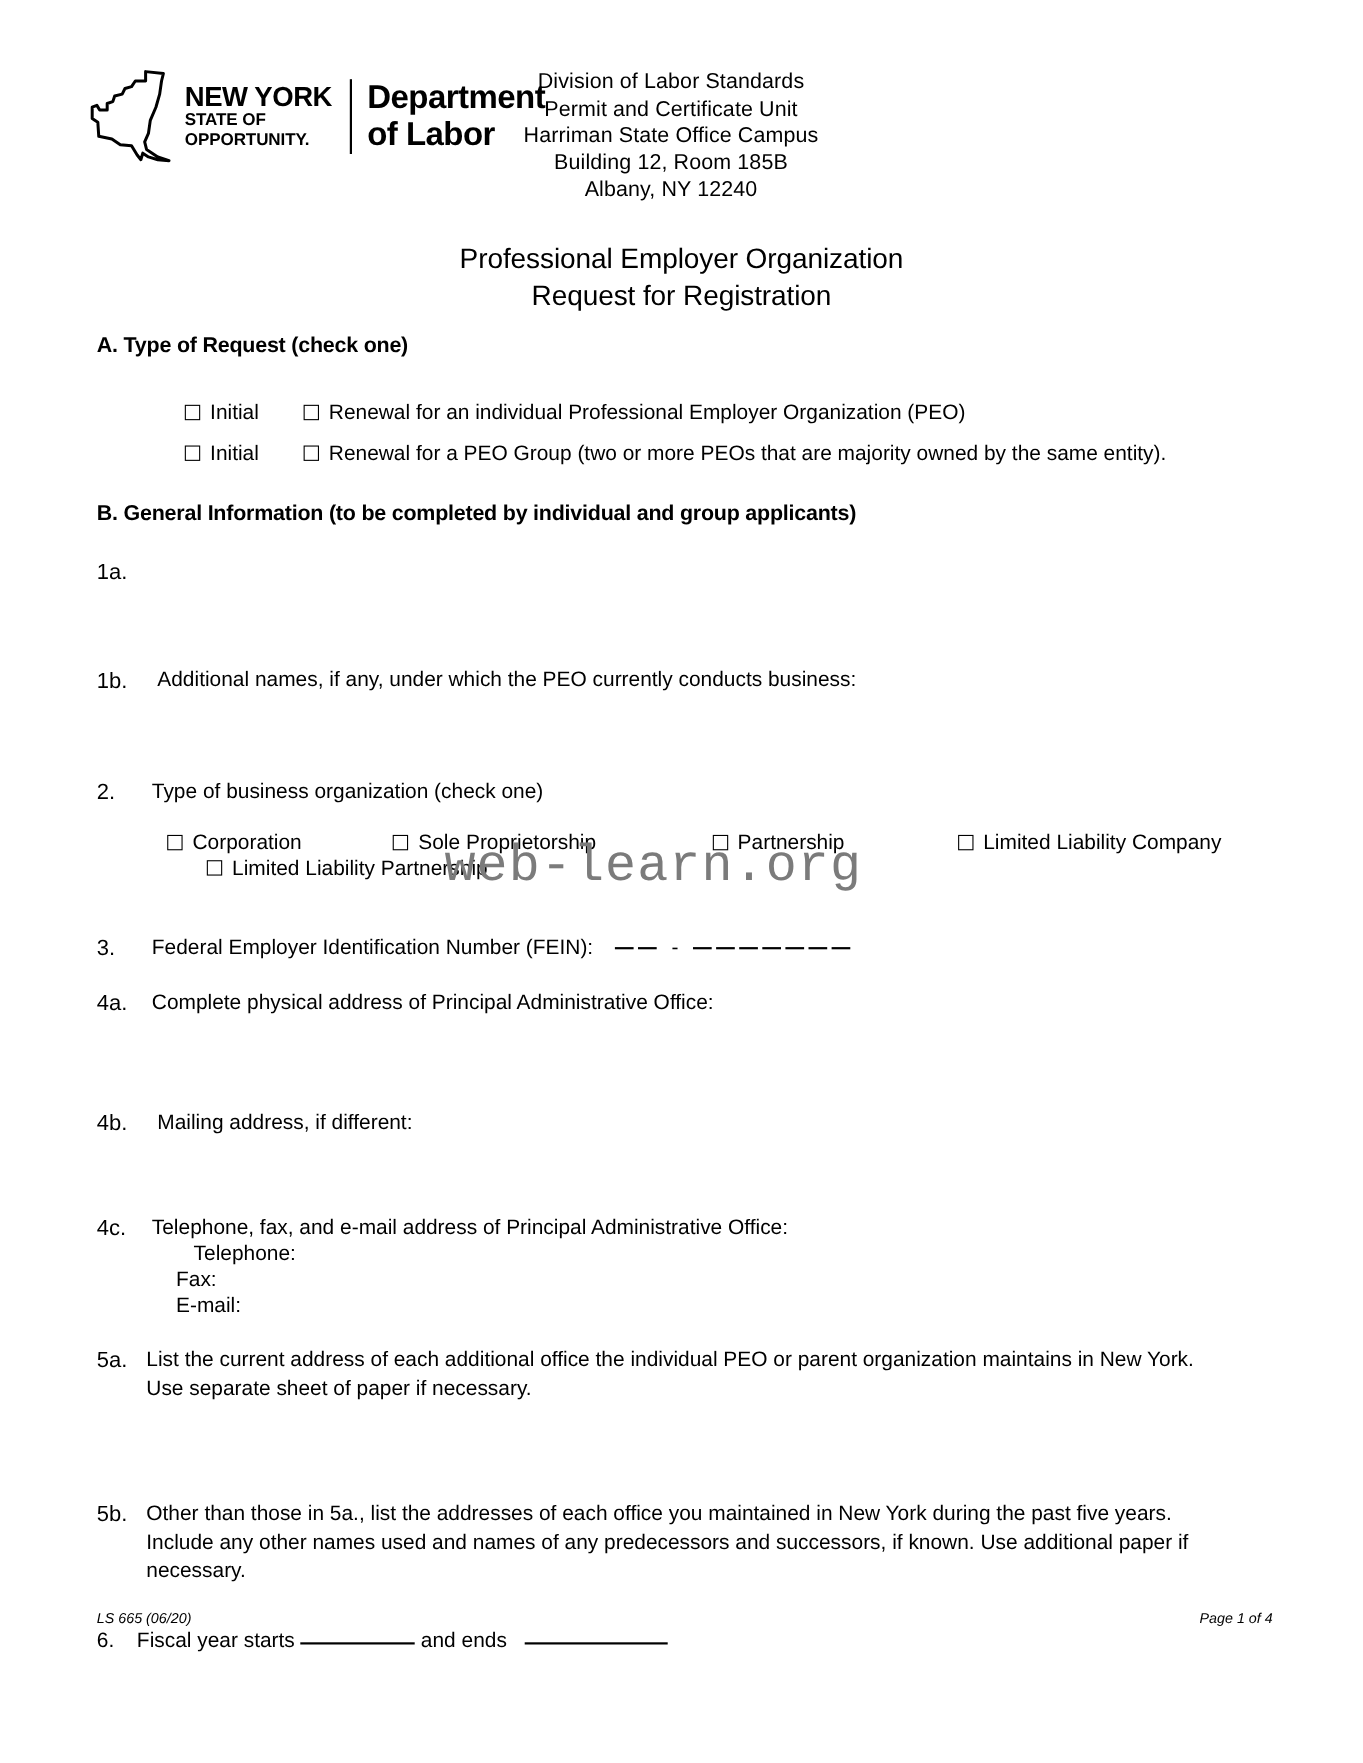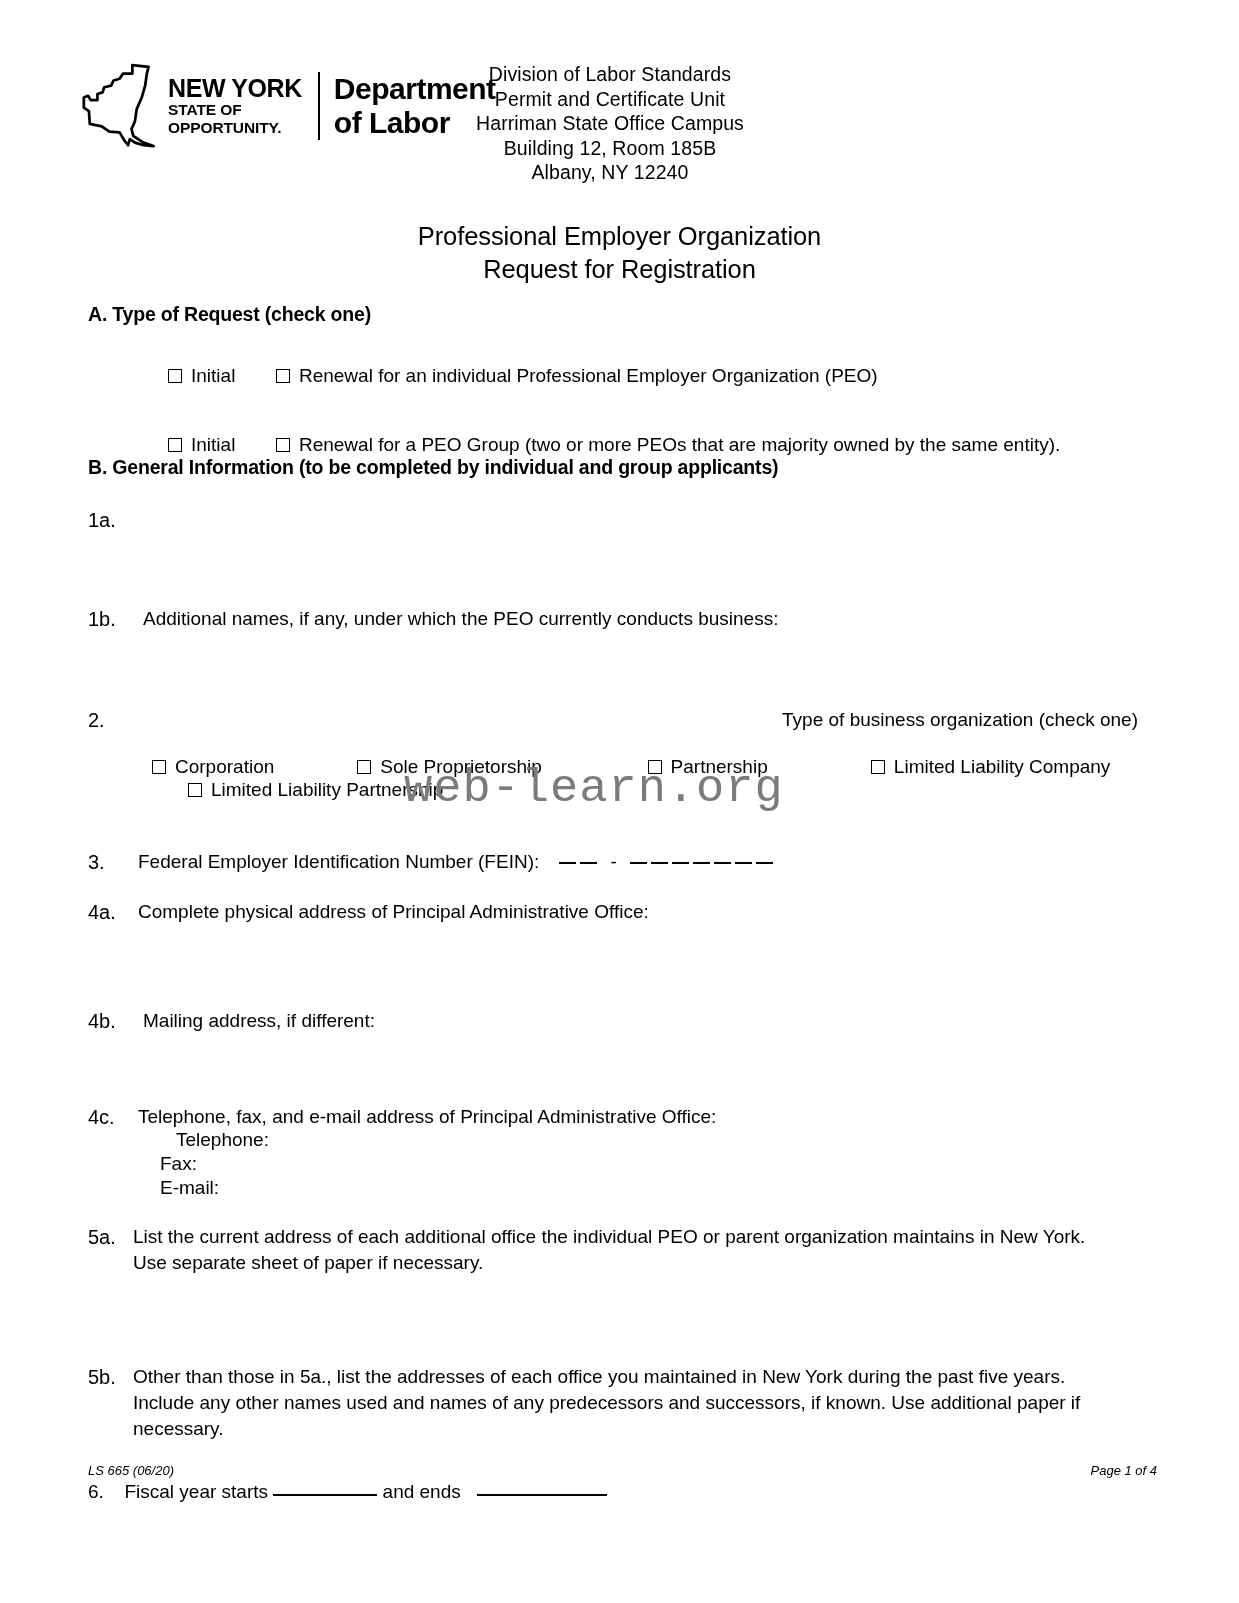--- a/index.html
+++ b/index.html
@@ -259,37 +259,37 @@
   <div class="content">
 
     <div class="sec-head abs" style="left:88px; top:302px;">A.  Type of Request (check one)</div>
 
     <div class="optrow" style="left:168px; top:364px;">
       <span class="opt"><span class="cbox"></span><span>Initial</span></span>
       <span style="display:inline-block; width:30px;"></span>
       <span class="opt"><span class="cbox"></span><span>Renewal for an individual Professional Employer Organization (PEO)</span></span>
     </div>
 
-    <div class="optrow" style="left:168px; top:401px;margin-top:32px;">
+    <div class="optrow" style="left:168px; top:401px;">
       <span class="opt"><span class="cbox"></span><span>Initial</span></span>
       <span style="display:inline-block; width:30px;"></span>
       <span class="opt"><span class="cbox"></span><span>Renewal for a PEO Group (two or more PEOs that are majority owned by the same entity).</span></span>
     </div>
 
     <div class="sec-head abs" style="left:88px; top:455px;">B.  General Information (to be completed by individual and group applicants)</div>
 
     <div class="num" style="left:88px; top:507px;">1a.</div>
     <div class="itemtext" style="left:138px; top:507px; width:1000px;">
     </div>
 
     <div class="num" style="left:88px; top:606px;">1b.</div>
     <div class="itemtext" style="left:143px; top:606px; width:1000px;">Additional names, if any, under which the PEO currently conducts business:</div>
 
     <div class="num" style="left:88px; top:707px;">2.</div>
-    <div class="itemtext" style="left:138px; top:707px; width:1000px;text-align:right;">Type of business organization (check one)</div>
+    <div class="itemtext" style="left:138px; top:707px; width:1000px;">Type of business organization (check one)</div>
 
     <div class="optrow" style="left:152px; top:755px;">
       <span class="opt" style="width:200px;"><span class="cbox"></span><span>Corporation</span></span>
       <span class="opt" style="width:285px;"><span class="cbox"></span><span>Sole Proprietorship</span></span>
       <span class="opt" style="width:218px;"><span class="cbox"></span><span>Partnership</span></span>
       <span class="opt"><span class="cbox"></span><span>Limited Liability Company</span></span>
     </div>
 
     <div class="optrow" style="left:152px; top:778px;margin-left:36px;">
       <span class="opt"><span class="cbox"></span><span>Limited Liability Partnership</span></span>

